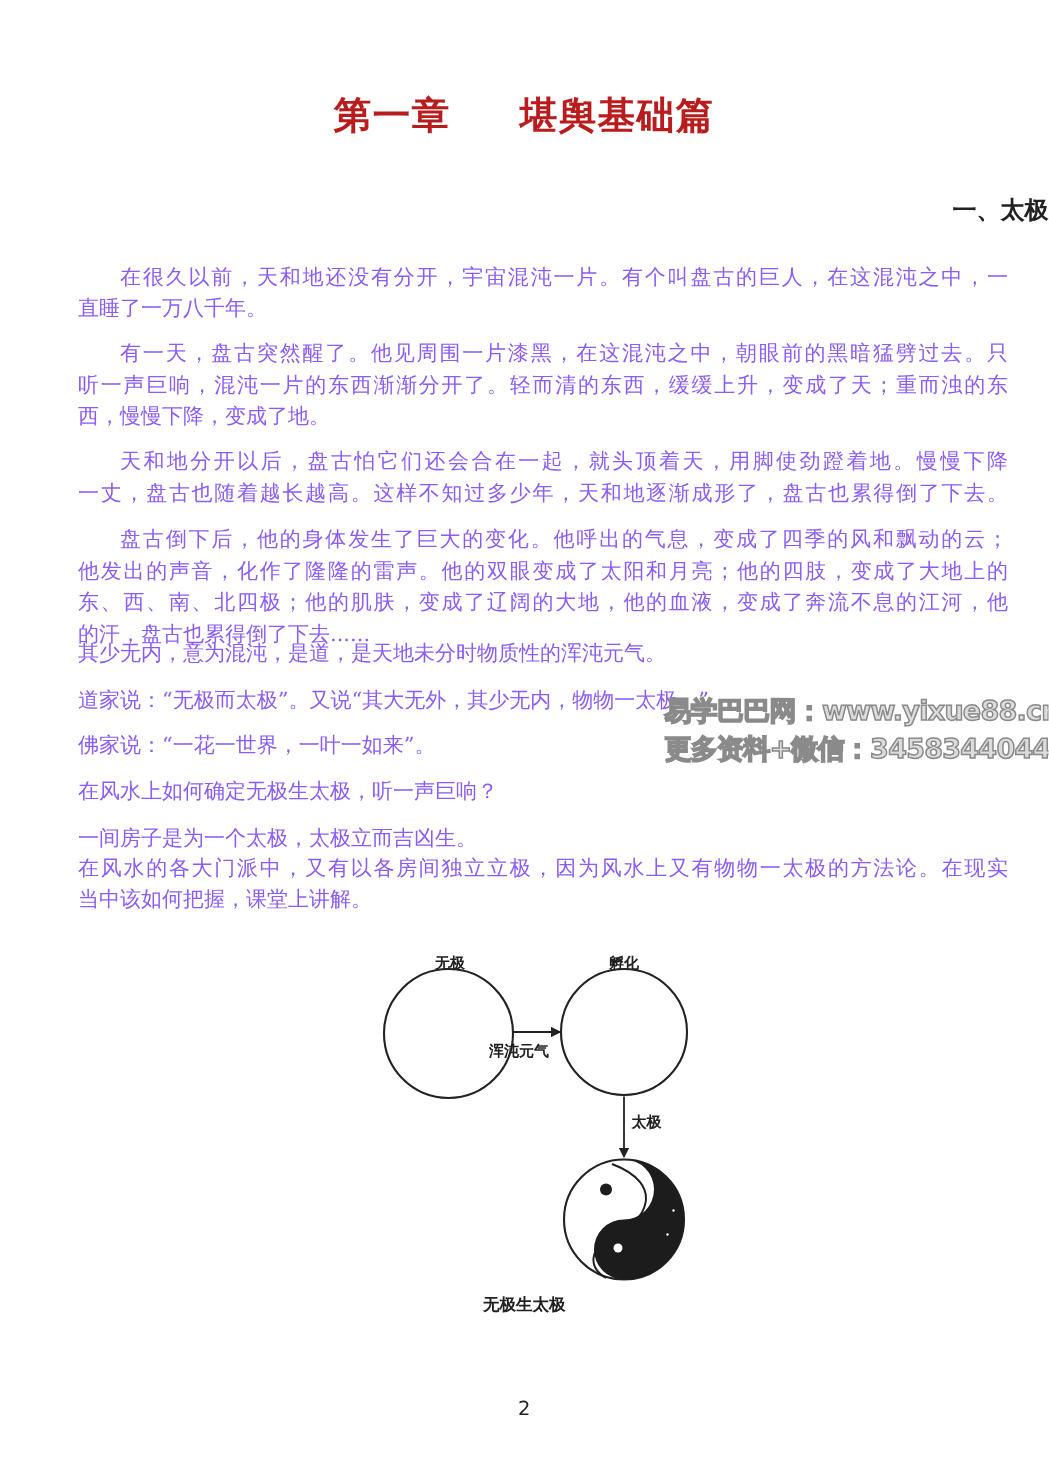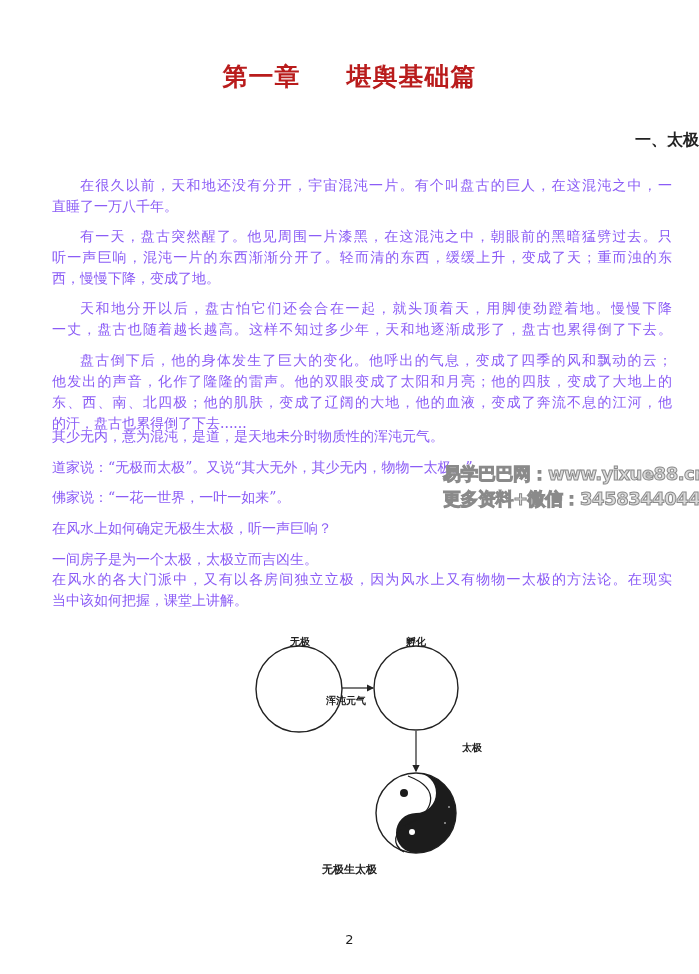--- a/index.html
+++ b/index.html
@@ -174,18 +174,18 @@
         <circle cx="404" cy="793" r="4" fill="#1c1c1c"></circle>
         <circle cx="412" cy="832" r="3" fill="#ffffff"></circle>
         <circle cx="445" cy="823" r="0.8" fill="#ffffff"></circle>
         <circle cx="449" cy="807" r="0.8" fill="#ffffff"></circle>
       </g>
     </svg>
 
     <div class="diagram-label" style="left:290px; top:635px;">无极</div>
     <div class="diagram-label" style="left:278px; top:694px;margin-left:48px;">浑沌元气</div>
     <div class="diagram-label" style="left:406px; top:635px;">孵化</div>
-    <div class="diagram-label" style="left:421px; top:741px;margin-left:41px;">太极</div>
+    <div class="diagram-label" style="left:421px; top:741px;">太极</div>
     <div class="caption">无极生太极</div>
   </div>
 
   <div class="page-number">2</div>
 </div>
 
 </body></html>

